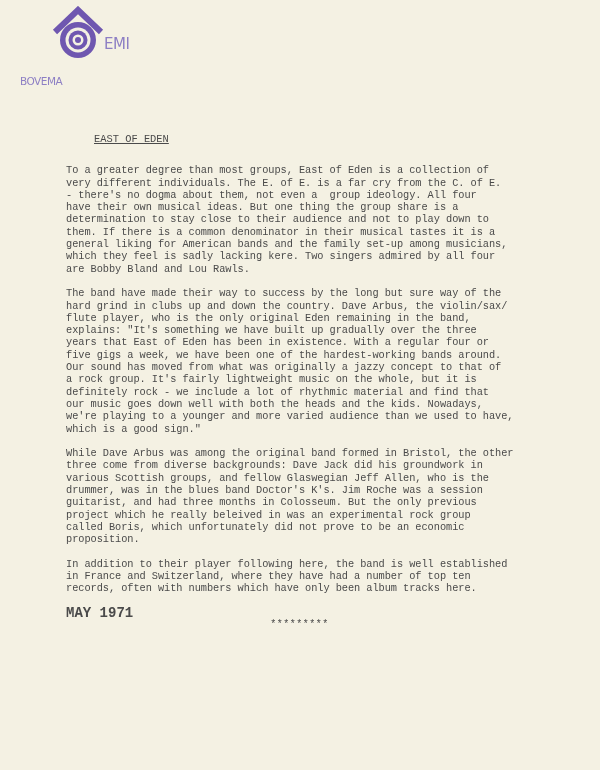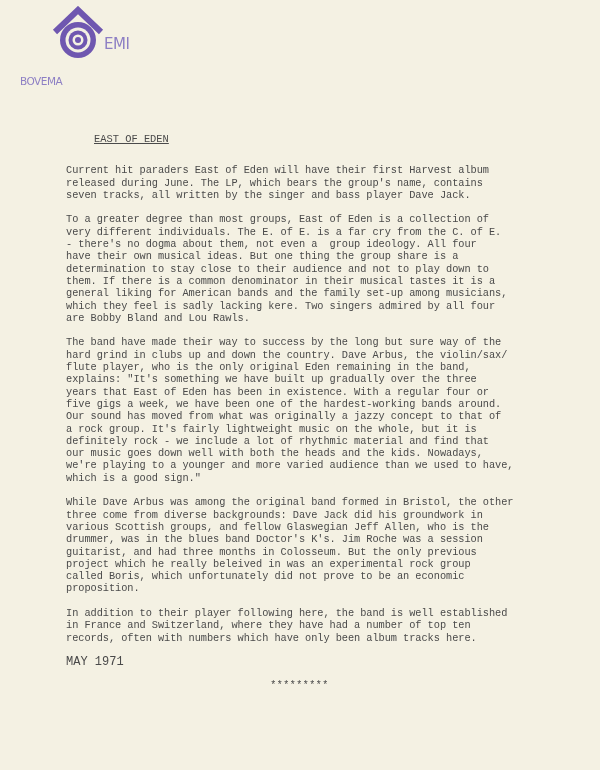--- a/index.html
+++ b/index.html
@@ -10,44 +10,41 @@
     font-family:"Liberation Mono", "DejaVu Sans Mono", monospace;
     color:#4a4a4a;
   }
   .logo { position:absolute; left:0; top:4px; width:250px; height:60px; }
   .logo-left { position:absolute; left:20px; top:31px; font-family:"DejaVu Sans", sans-serif; font-size:10.5px; color:#8d7fc4; letter-spacing:-0.5px;margin-top:40px; }
   .logo-right { position:absolute; left:104px; top:31px; font-family:"DejaVu Sans", sans-serif; font-size:15px; color:#8d7fc4; letter-spacing:-0.5px; }
   .logo-mark { position:absolute; left:52px; top:2px; width:52px; height:56px; }
   .doc { position:absolute; left:66px; top:133px; width:500px; }
   .title { font-size:10.4px; text-decoration:underline; margin:0 0 19px 0; line-height:12.3px;padding-left:28px; }
   .para { font-size:10.3px; line-height:12.3px; margin:0 0 12.3px 0; white-space:pre; letter-spacing:-0.05px; }
-  .date { font-size:12px; line-height:12.3px; margin:0 0 12px 0; }
+  .date { font-size:14px; line-height:12.3px; margin:0 0 0 0;font-weight:bold; }
   .stars { font-size:10px; text-align:center; width:467px; letter-spacing:0.5px; }
 </style>
 </head>
 <body>
 
 <div class="logo">
   <span class="logo-left">BOVEMA</span>
   <svg class="logo-mark" viewBox="0 0 52 56">
     <polyline points="3,26 26,4 49,26" fill="none" stroke="#6f57b0" stroke-width="6" stroke-linejoin="miter"></polyline>
     <circle cx="26" cy="34" r="18" fill="#6f57b0"></circle>
     <circle cx="26" cy="34" r="12.5" fill="#f4f1e3"></circle>
     <circle cx="26" cy="34" r="9.5" fill="#6f57b0"></circle>
     <circle cx="26" cy="34" r="5.5" fill="#f4f1e3"></circle>
     <circle cx="26" cy="34" r="3" fill="#6f57b0"></circle>
   </svg>
   <span class="logo-right">EMI</span>
 </div>
 
 <div class="doc">
   <div class="title">EAST OF EDEN</div>
-  <div class="para">Current hit paraders East of Eden will have their first Harvest album
-released during June. The LP, which bears the group's name, contains
-seven tracks, all written by the singer and bass player Dave Jack.</div>
   <div class="para">To a greater degree than most groups, East of Eden is a collection of
 very different individuals. The E. of E. is a far cry from the C. of E.
 - there's no dogma about them, not even a  group ideology. All four
 have their own musical ideas. But one thing the group share is a
 determination to stay close to their audience and not to play down to
 them. If there is a common denominator in their musical tastes it is a
 general liking for American bands and the family set-up among musicians,
 which they feel is sadly lacking kere. Two singers admired by all four
 are Bobby Bland and Lou Rawls.</div>
   <div class="para">The band have made their way to success by the long but sure way of the

